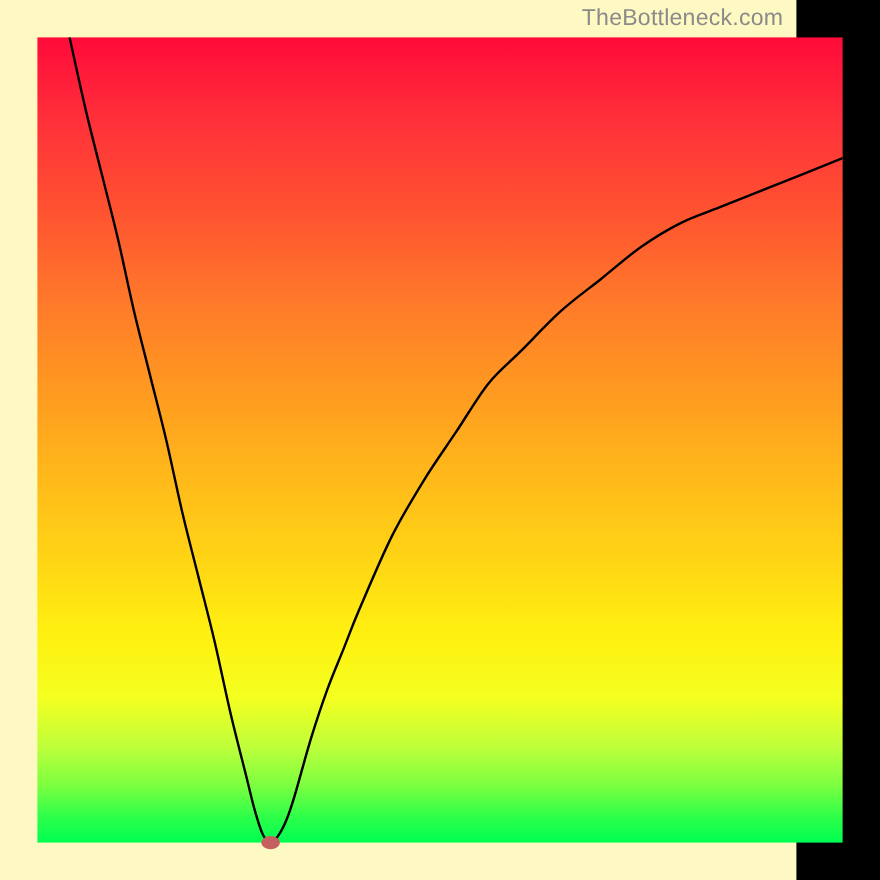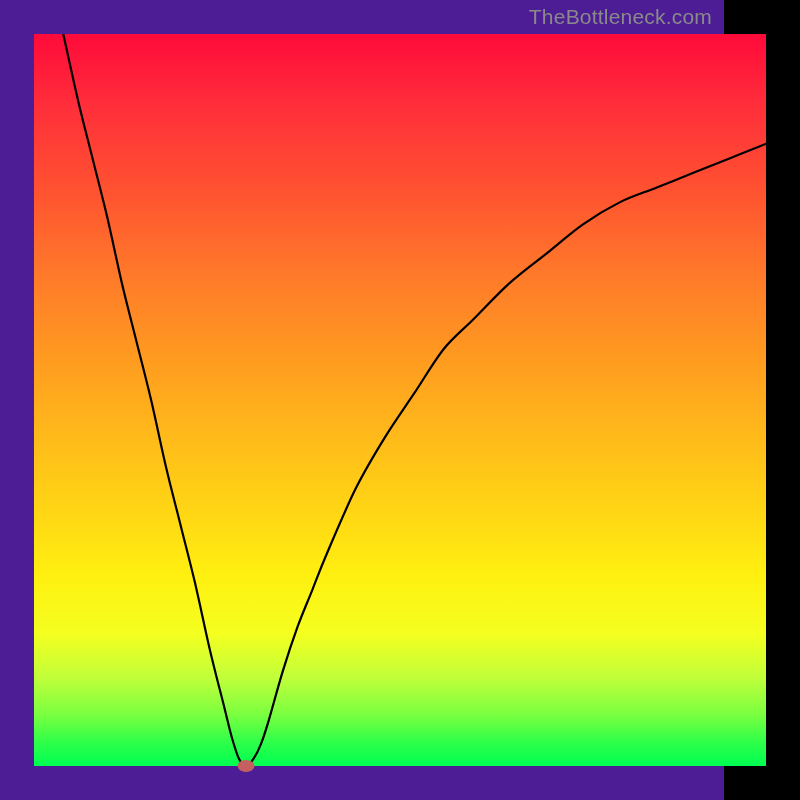--- a/index.html
+++ b/index.html
@@ -10,21 +10,21 @@
     background: #000;
     overflow: hidden;
     font-family: Arial, Helvetica, sans-serif;
   }
   .frame {
     position: absolute;
     top: 0;
     left: 0;
     width: 724px;
     height: 800px;
-    background: #4c1d95;
+    background: #fef9c3;
   }
   .plot-area {
     position: absolute;
     top: 34px;
     left: 34px;
     width: 732px;
     height: 732px;
     background: linear-gradient(to bottom,
       #ff0a3a 0%,
       #ff2f3a 10%,

